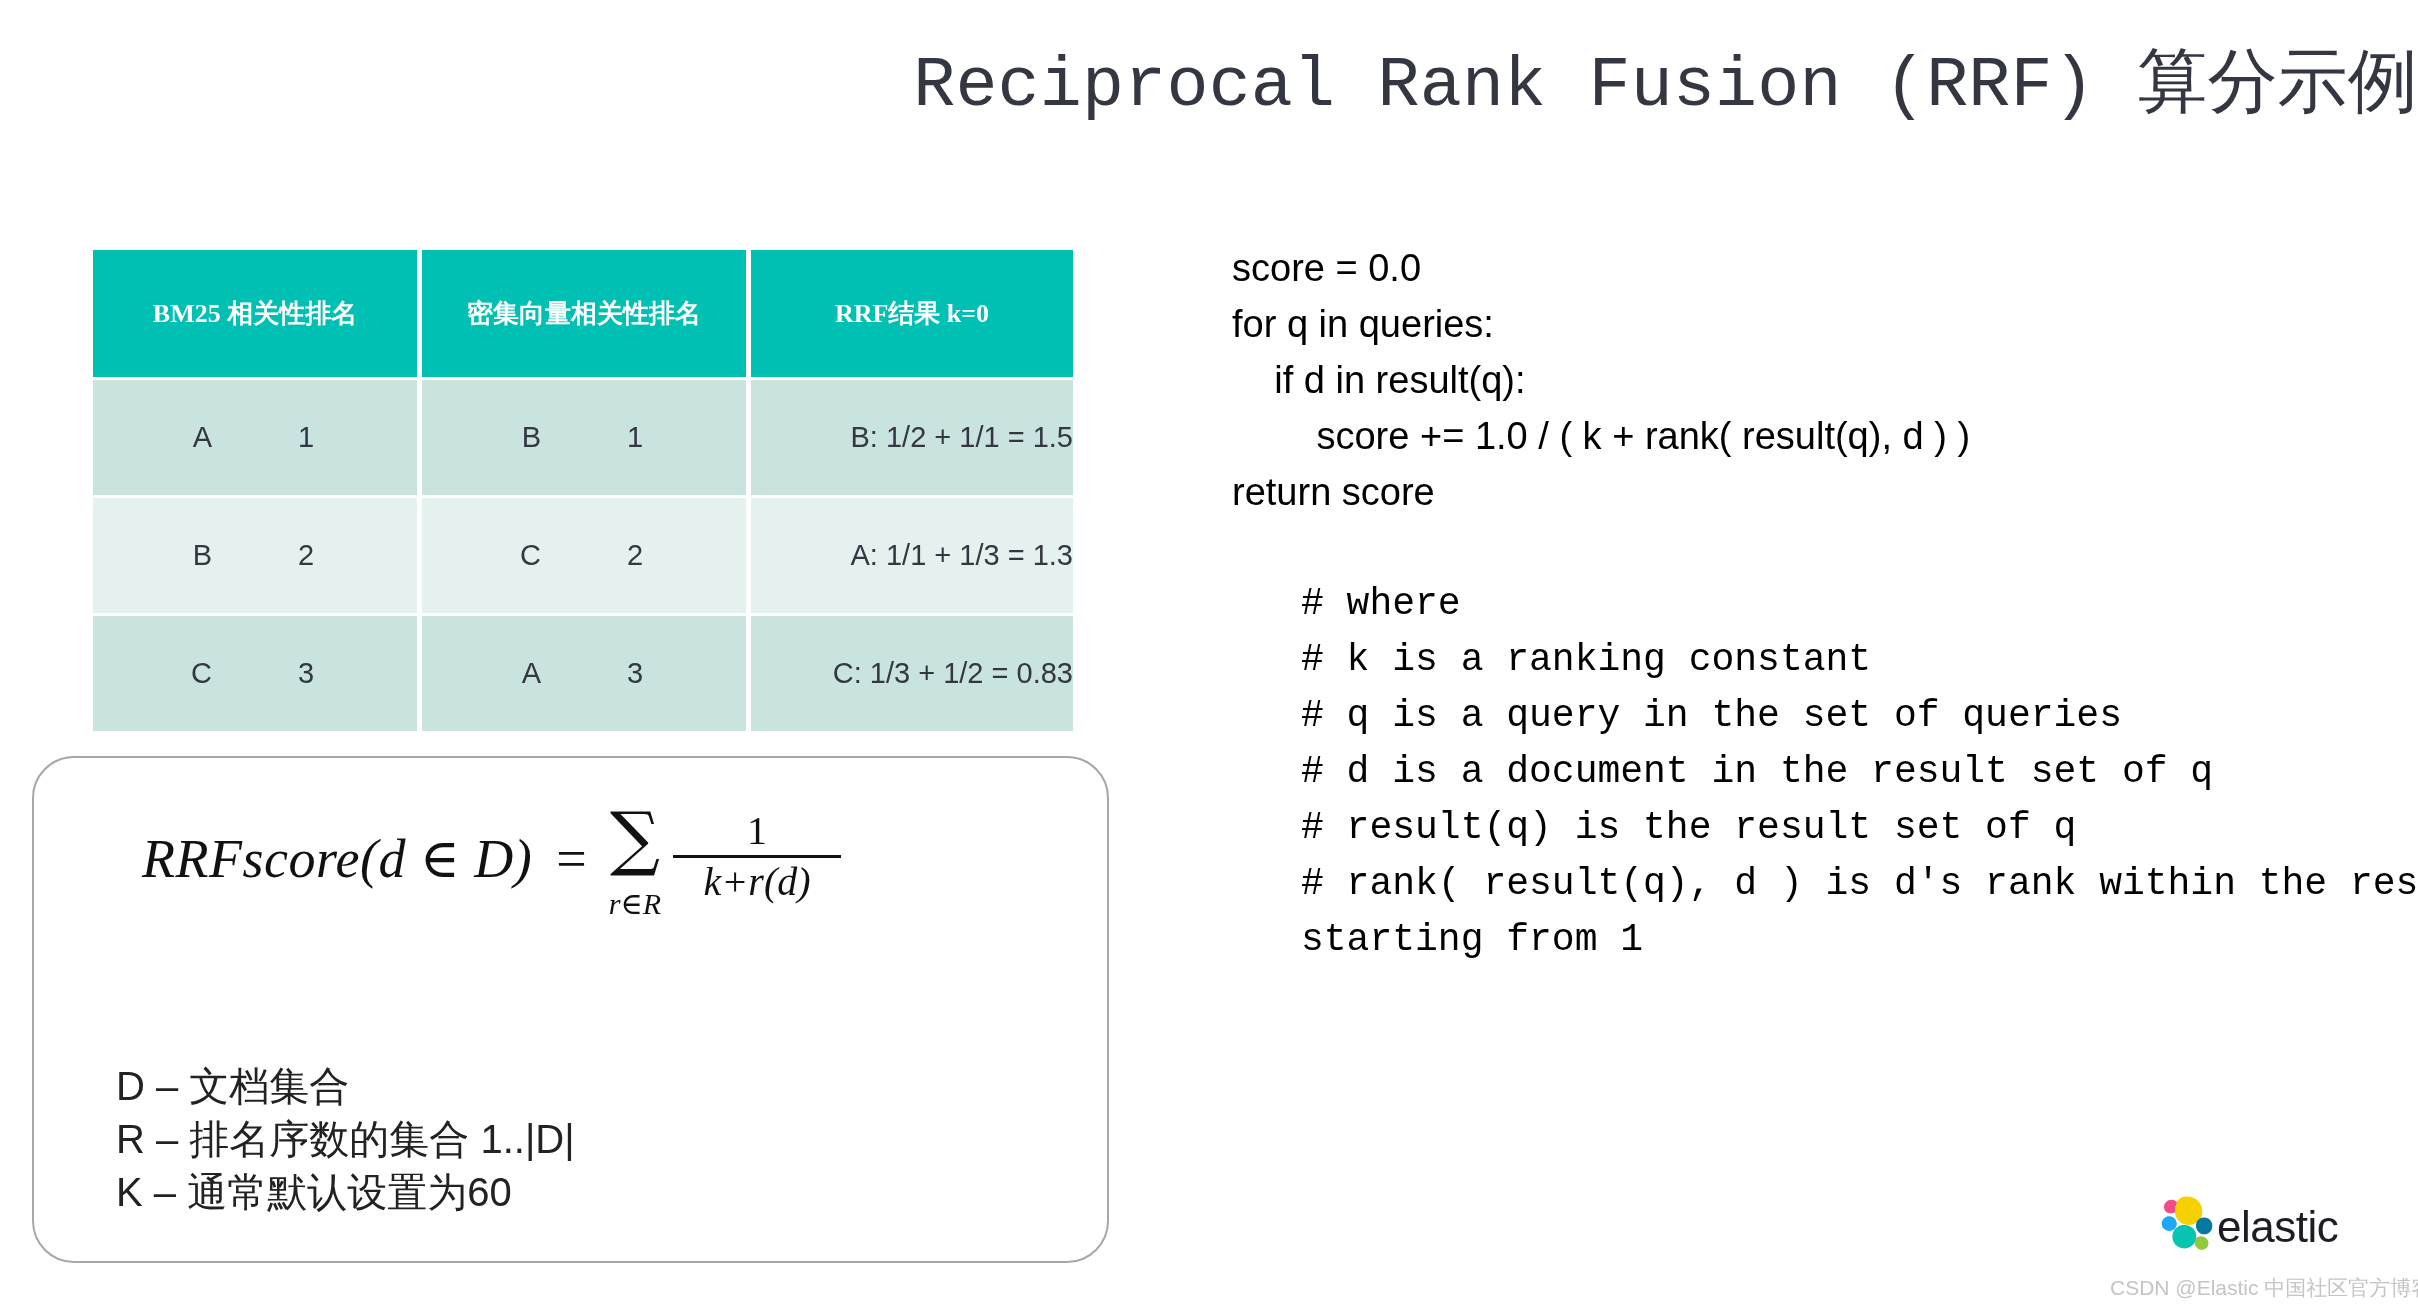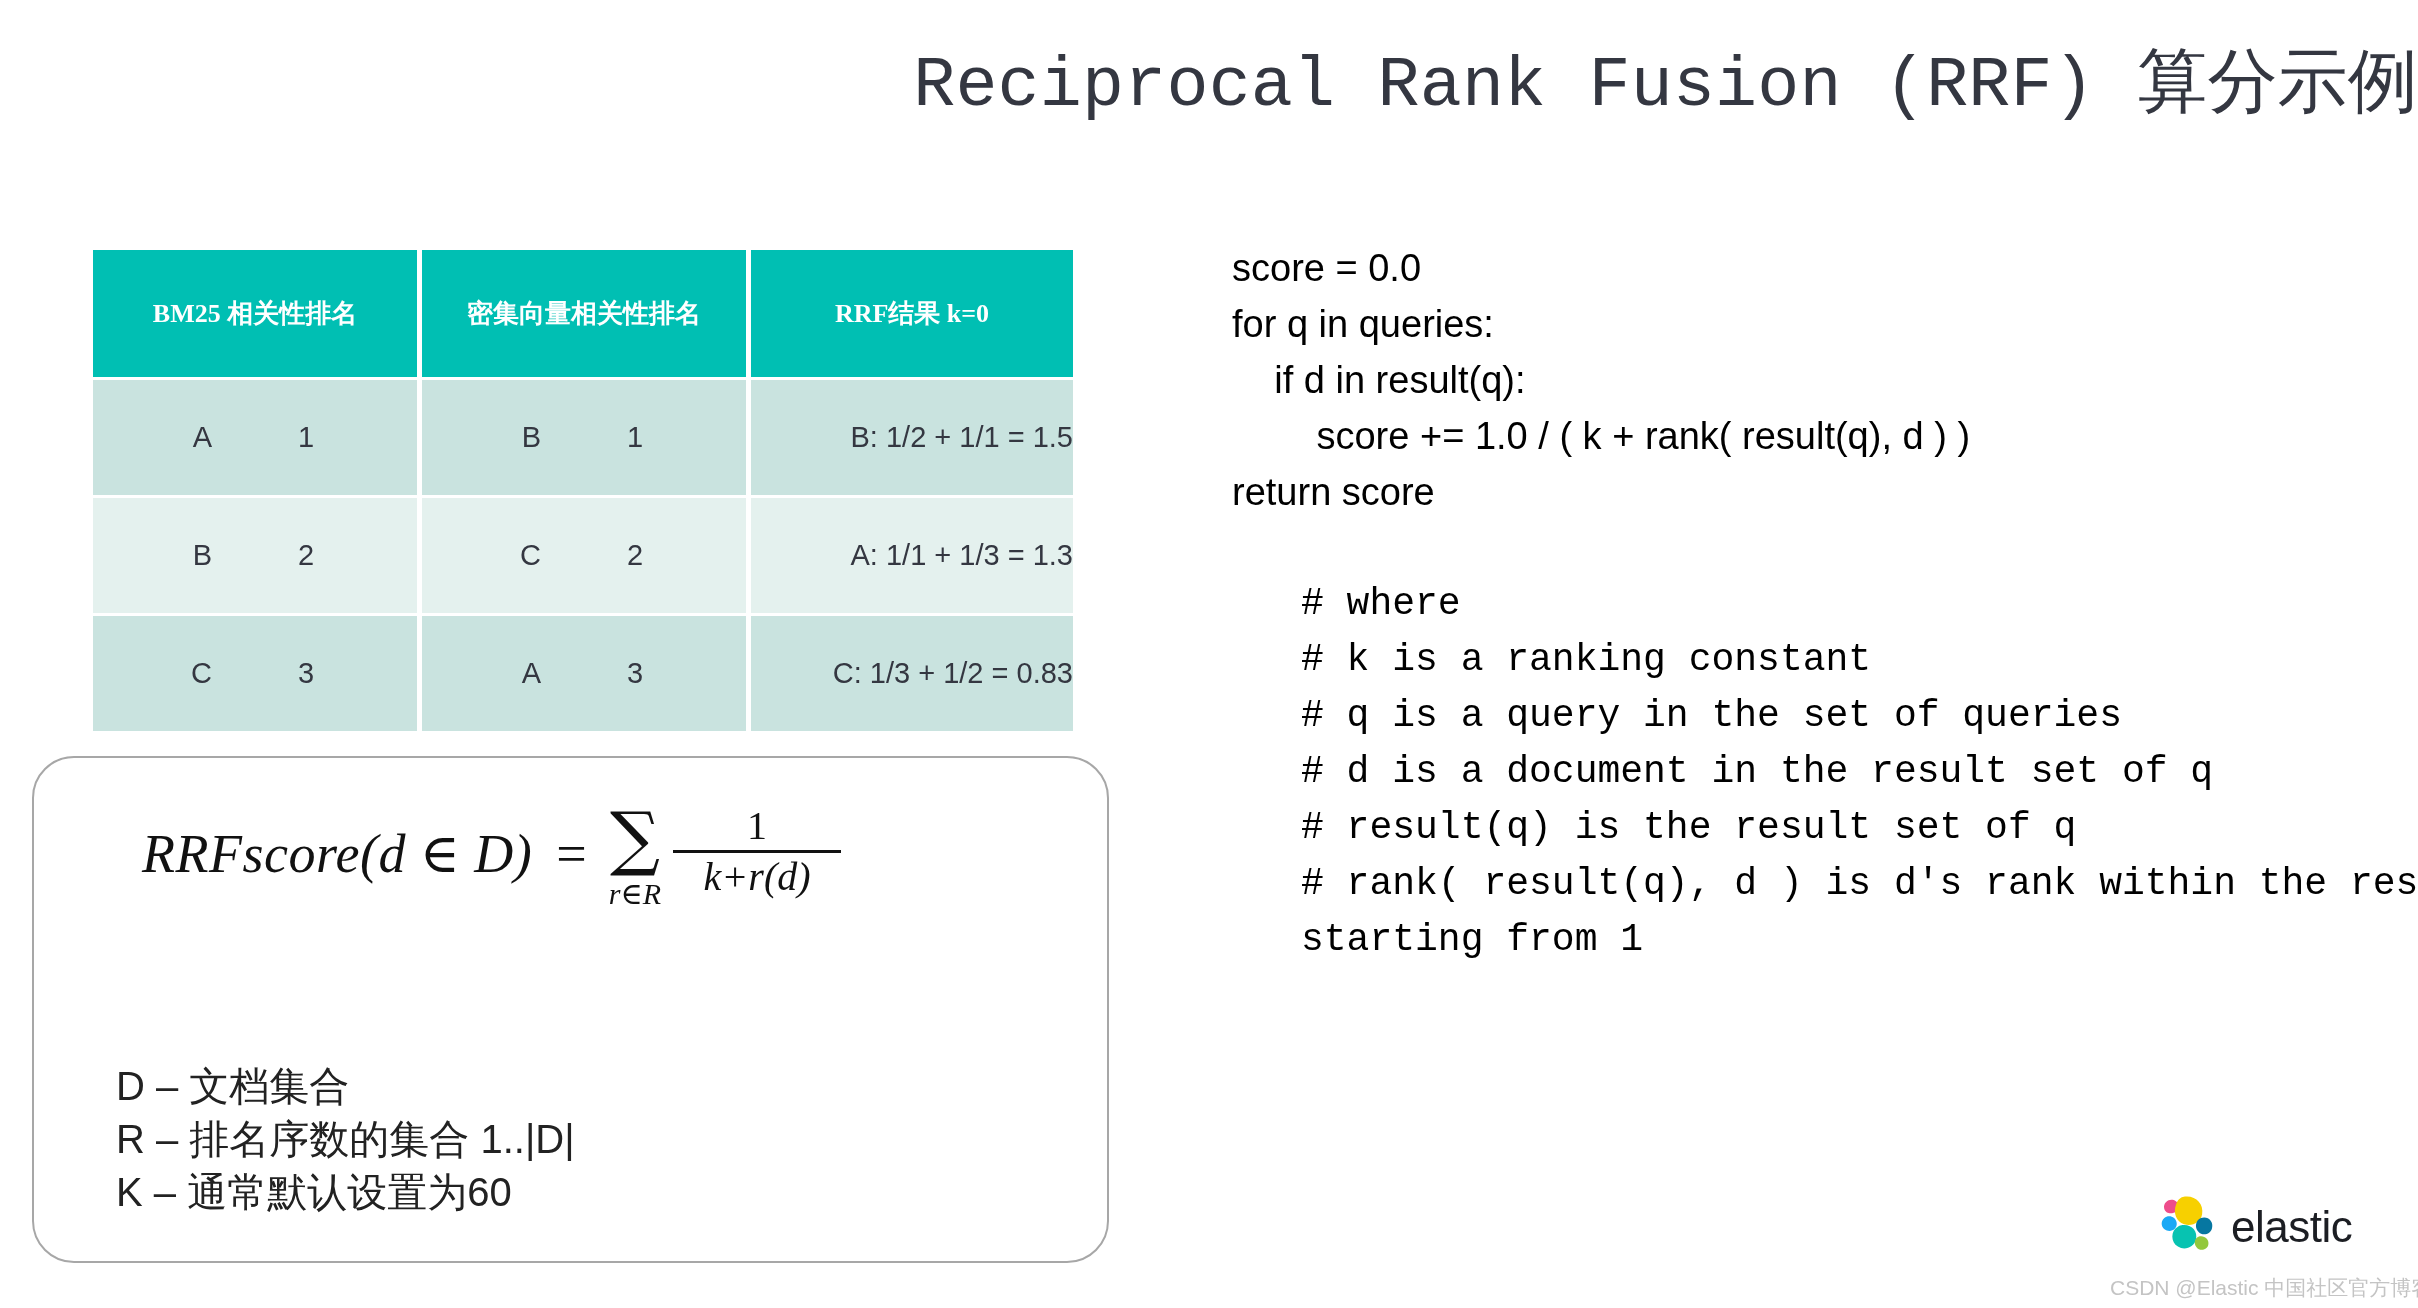--- a/index.html
+++ b/index.html
@@ -120,21 +120,21 @@
   }
   .sum-group .sigma {
     font-family: "DejaVu Serif", serif;
     font-style: normal;
     font-size: 70px;
     line-height: 0.86;
   }
   .sum-group .sub {
     font-size: 30px;
     font-style: italic;
-    margin-top: 8px;
+    margin-top: 18px;
   }
   .frac {
     display: inline-flex;
     flex-direction: column;
     align-items: center;
     position: relative;
     top: -2px;
   }
   .frac .num {
     font-size: 40px;
@@ -190,21 +190,20 @@
     white-space: pre;
   }
 
   
   #elastic-logo {
     position: absolute;
     left: 2155px;
     top: 1192px;
     display: flex;
     align-items: center;
-    gap: 14px;
   }
   #elastic-logo .wordmark {
     font-family: "Liberation Sans", sans-serif;
     font-size: 44px;
     color: #1c1e23;
     letter-spacing: -0.5px;
     line-height: 1;
     position: relative;
     top: 2px;
   }

